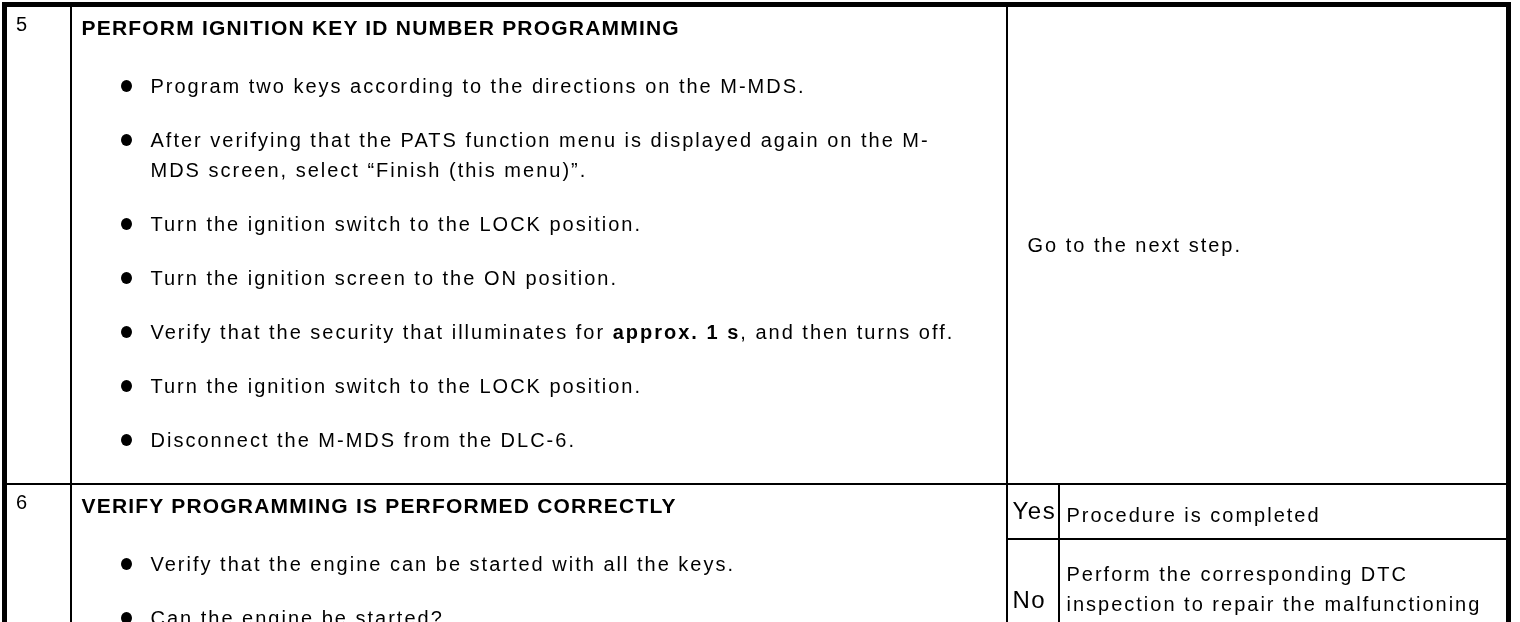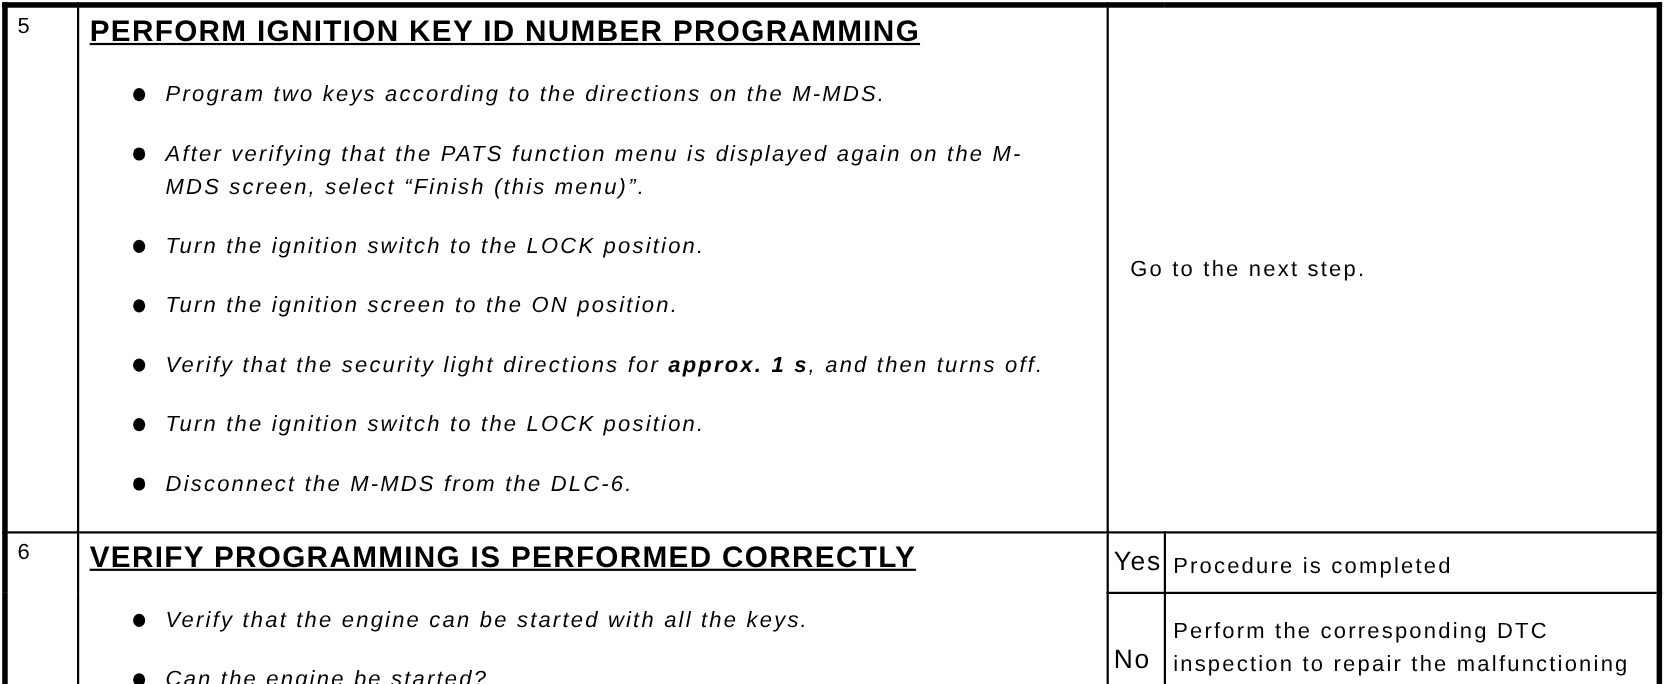--- a/index.html
+++ b/index.html
@@ -25,42 +25,41 @@
   tr.row-no   { height: 110px; }
 
   .step-cell {
     font-size: 20px;
     letter-spacing: 1px;
     padding: 6px 2px 0 9px;
   }
   .desc-cell { padding: 8px 10px 4px 10px; }
   .row-title {
     font-weight: bold;
-    font-size: 27px;
+    font-size: 21px;
     line-height: 26px;
     letter-spacing: 1.2px;
-    text-decoration: underline;
   }
   ul.bullets { list-style: none; margin-top: 30px; }
   ul.bullets li {
     display: flex;
     align-items: flex-start;
     margin-bottom: 24px;
     font-size: 20px;
     line-height: 30px;
     letter-spacing: 2px;
   }
   .bullet-dot {
     flex: none;
     width: 11px; height: 12px;
     border-radius: 50%;
     background: #000;
     margin: 9px 19px 0 39px;
   }
-  .bullet-text { max-width: 820px; font-style: italic; }
+  .bullet-text { max-width: 820px; }
   .bold-seg { font-weight: bold; }
 
   .action-cell {
     vertical-align: middle;
     font-size: 20px;
     line-height: 30px;
     letter-spacing: 2px;
     padding: 4px 8px 4px 20px;
   }
   .answer-cell {
@@ -106,21 +105,21 @@
         <li>
           <span class="bullet-dot"></span>
           <span class="bullet-text">Turn the ignition switch to the LOCK position.</span>
         </li>
         <li>
           <span class="bullet-dot"></span>
           <span class="bullet-text">Turn the ignition screen to the ON position.</span>
         </li>
         <li>
           <span class="bullet-dot"></span>
-          <span class="bullet-text"><span>Verify that the security light directions for </span><span class="bold-seg">approx. 1 s</span><span>, and then turns off.</span></span>
+          <span class="bullet-text"><span>Verify that the security that illuminates for </span><span class="bold-seg">approx. 1 s</span><span>, and then turns off.</span></span>
         </li>
         <li>
           <span class="bullet-dot"></span>
           <span class="bullet-text">Turn the ignition switch to the LOCK position.</span>
         </li>
         <li>
           <span class="bullet-dot"></span>
           <span class="bullet-text">Disconnect the M-MDS from the DLC-6.</span>
         </li>
       </ul>

